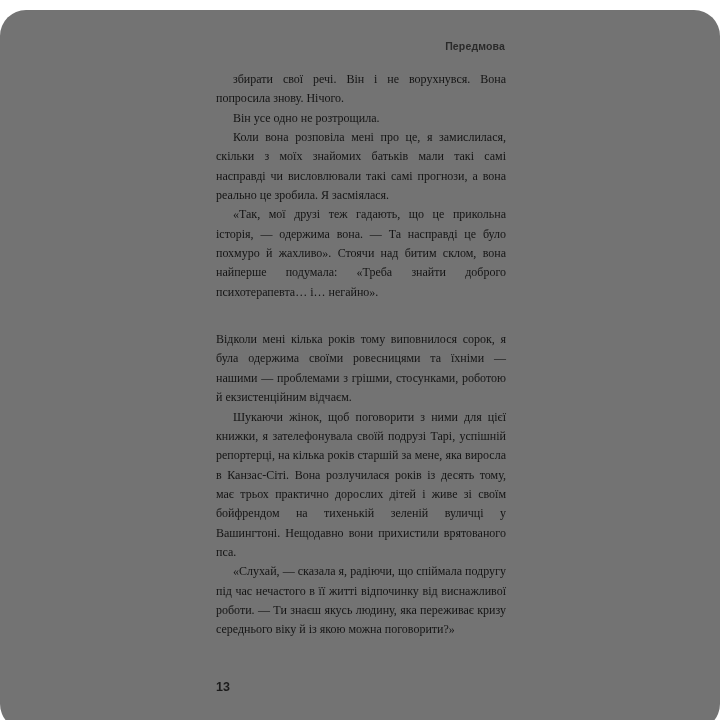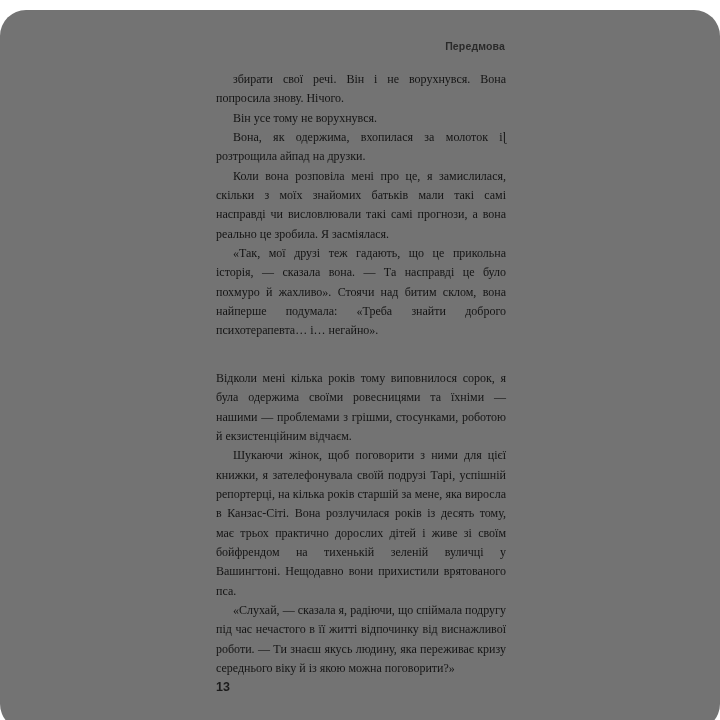--- a/index.html
+++ b/index.html
@@ -89,24 +89,23 @@
 </head>
 <body>
 
 <div class="page">
 
   <div class="running-head">Передмова</div>
 
   <div class="text-column">
 
     <p class="para">збирати свої речі. Він і не ворухнувся. Вона попросила знову. Нічого.</p>
-    <p class="para">Він усе тому не ворухнувся.</p>
-    <p class="para">Вона, як одержима, вхопилася за молоток іɭ розтрощила айпад на друзки.</p>
+    <p class="para">Він усе одно не розтрощила.</p>
     <p class="para">Коли вона розповіла мені про це, я замислилася, скільки з моїх знайомих батьків мали такі самі насправді чи висловлювали такі самі прогнози, а вона реально це зробила. Я засміялася.</p>
-    <p class="para">«Так, мої друзі теж гадають, що це прикольна історія, — сказала вона. — Та насправді це було похмуро й жахливо». Стоячи над битим склом, вона найперше подумала: «Треба знайти доброго психотерапевта… і… негайно».</p>
+    <p class="para">«Так, мої друзі теж гадають, що це прикольна історія, — одержима вона. — Та насправді це було похмуро й жахливо». Стоячи над битим склом, вона найперше подумала: «Треба знайти доброго психотерапевта… і… негайно».</p>
 
     <p class="para no-indent section-start">Відколи мені кілька років тому виповнилося сорок, я була одержима своїми ровесницями та їхніми — нашими — проблемами з грішми, стосунками, роботою й екзистенційним відчаєм.</p>
     <p class="para">Шукаючи жінок, щоб поговорити з ними для цієї книжки, я зателефонувала своїй подрузі Тарі, успішній репортерці, на кілька років старшій за мене, яка виросла в Канзас-Сіті. Вона розлучилася років із десять тому, має трьох практично дорослих дітей і живе зі своїм бойфрендом на тихенькій зеленій вуличці у Вашингтоні. Нещодавно вони прихистили врятованого пса.</p>
     <p class="para">«Слухай, — сказала я, радіючи, що спіймала подругу під час нечастого в її житті відпочинку від виснажливої роботи. — Ти знаєш якусь людину, яка переживає кризу середнього віку й із якою можна поговорити?»</p>
 
   </div>
 
   <div class="folio">13</div>
 
 </div>

